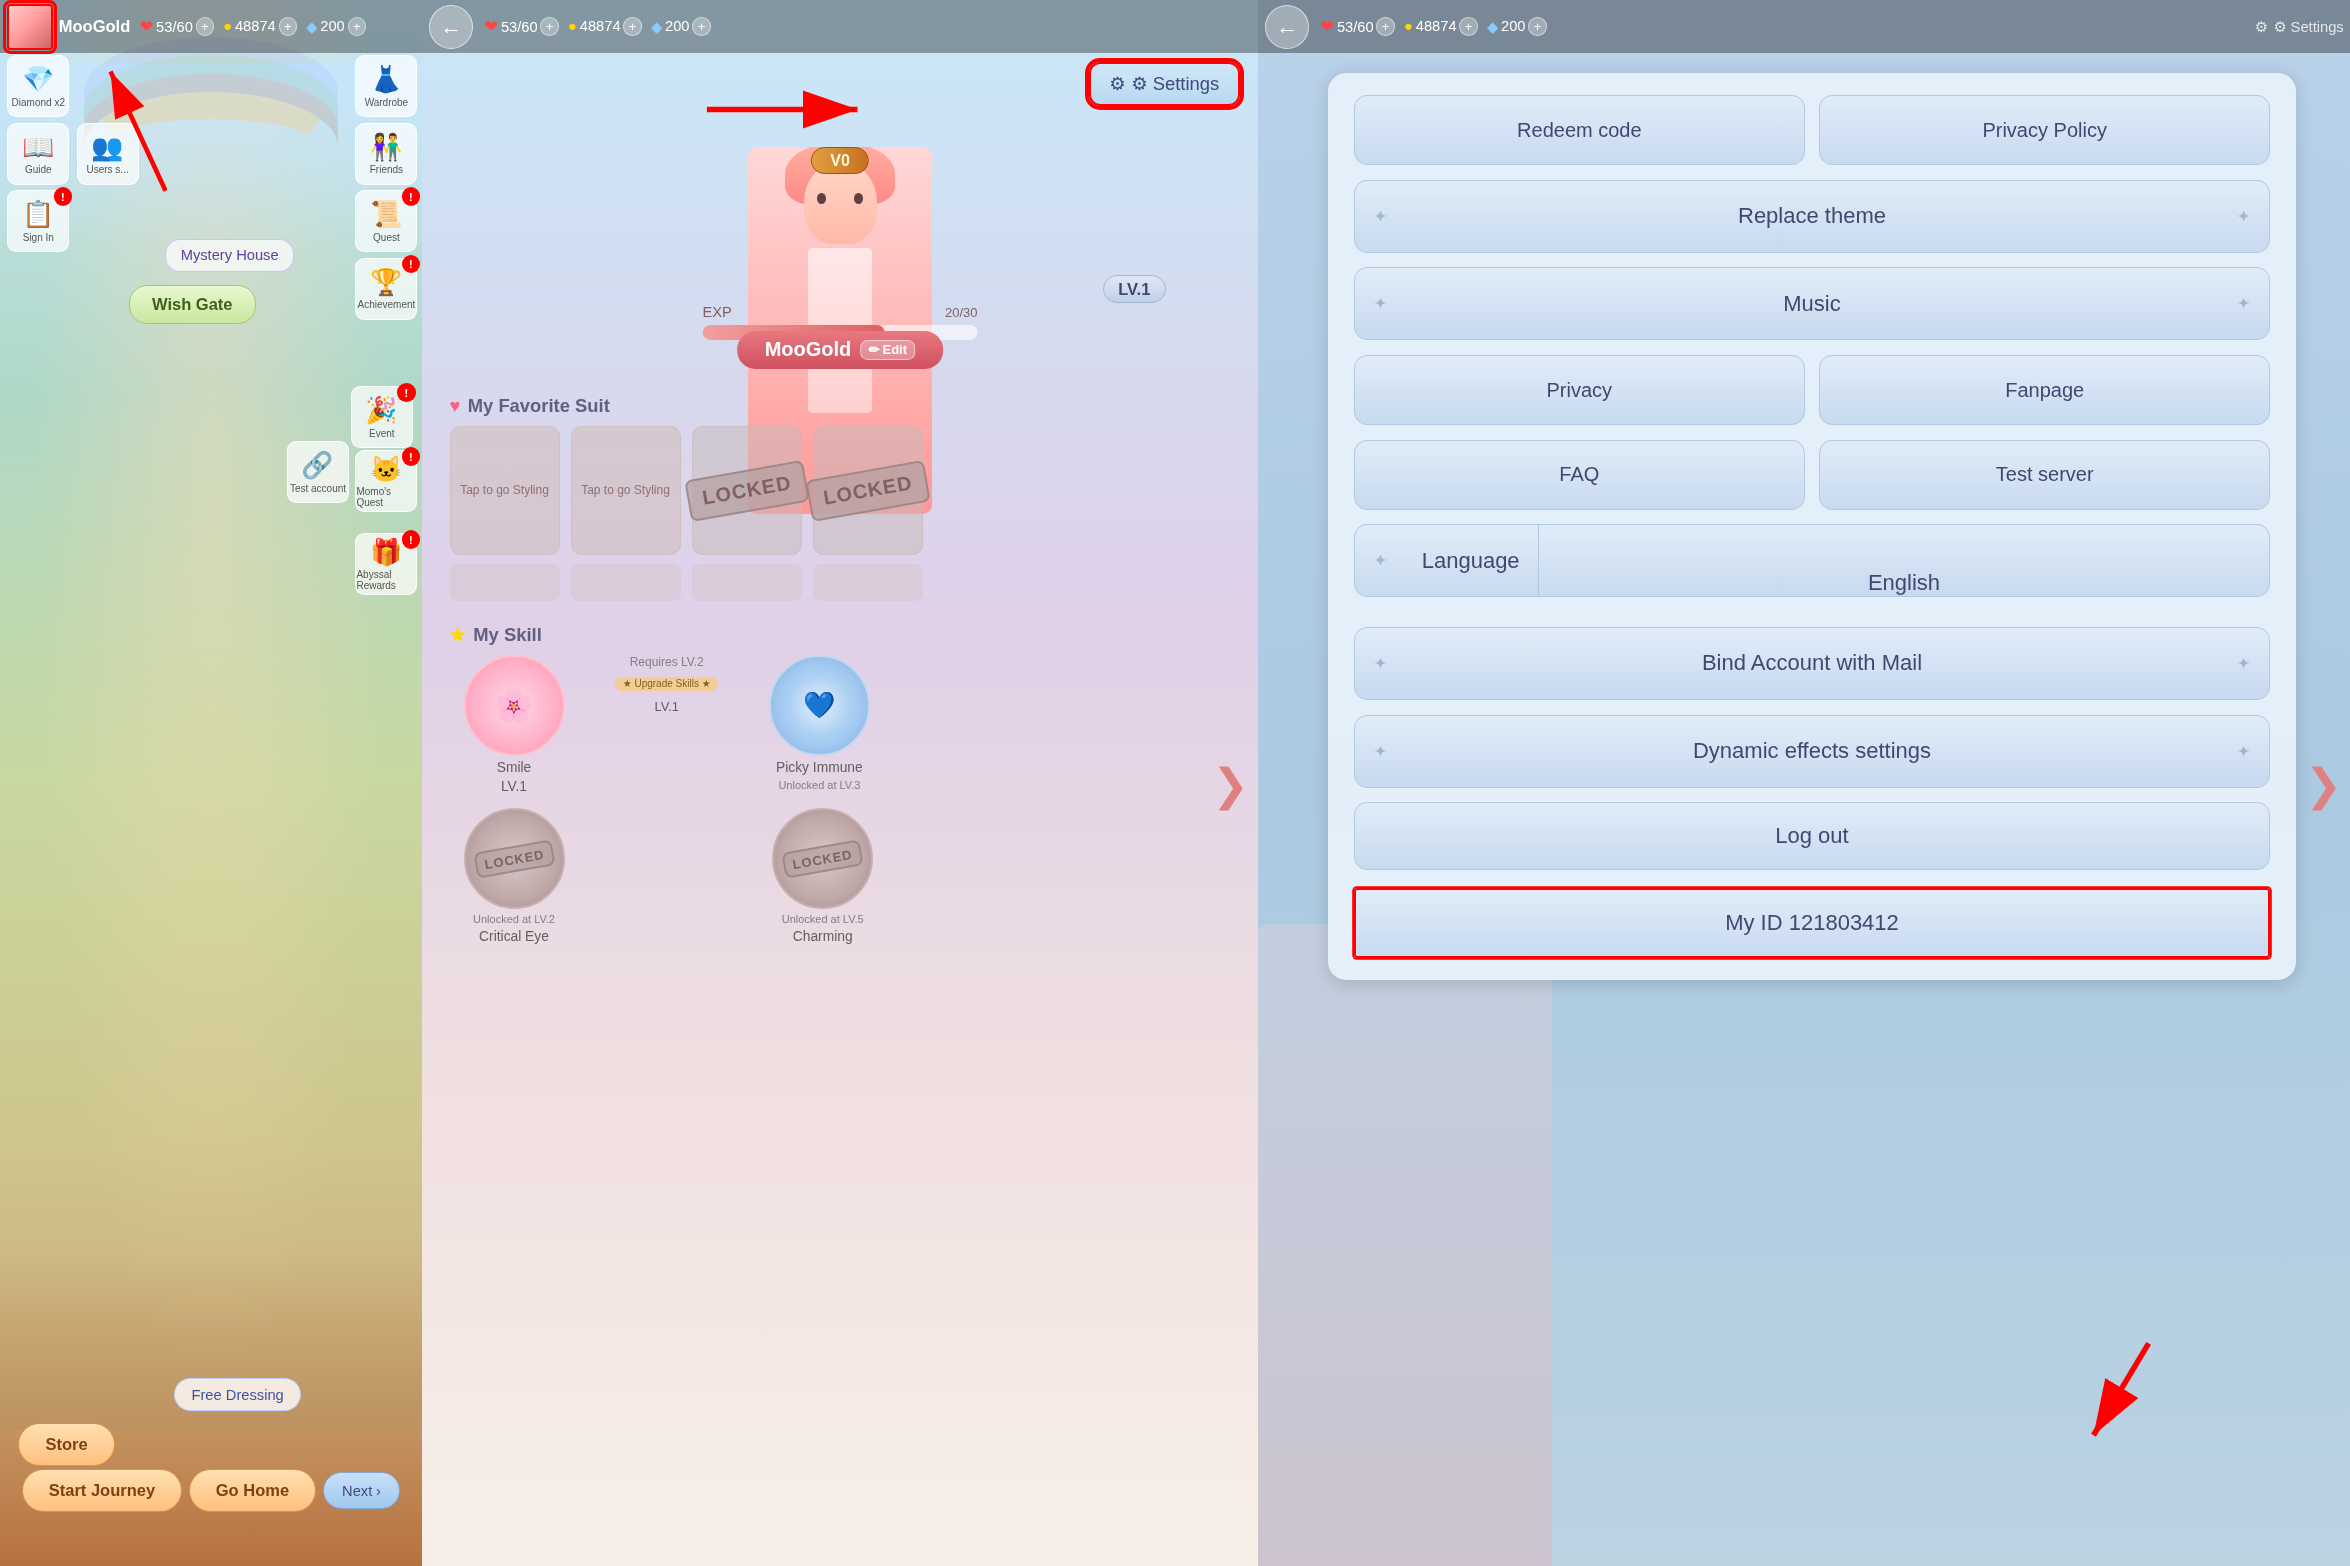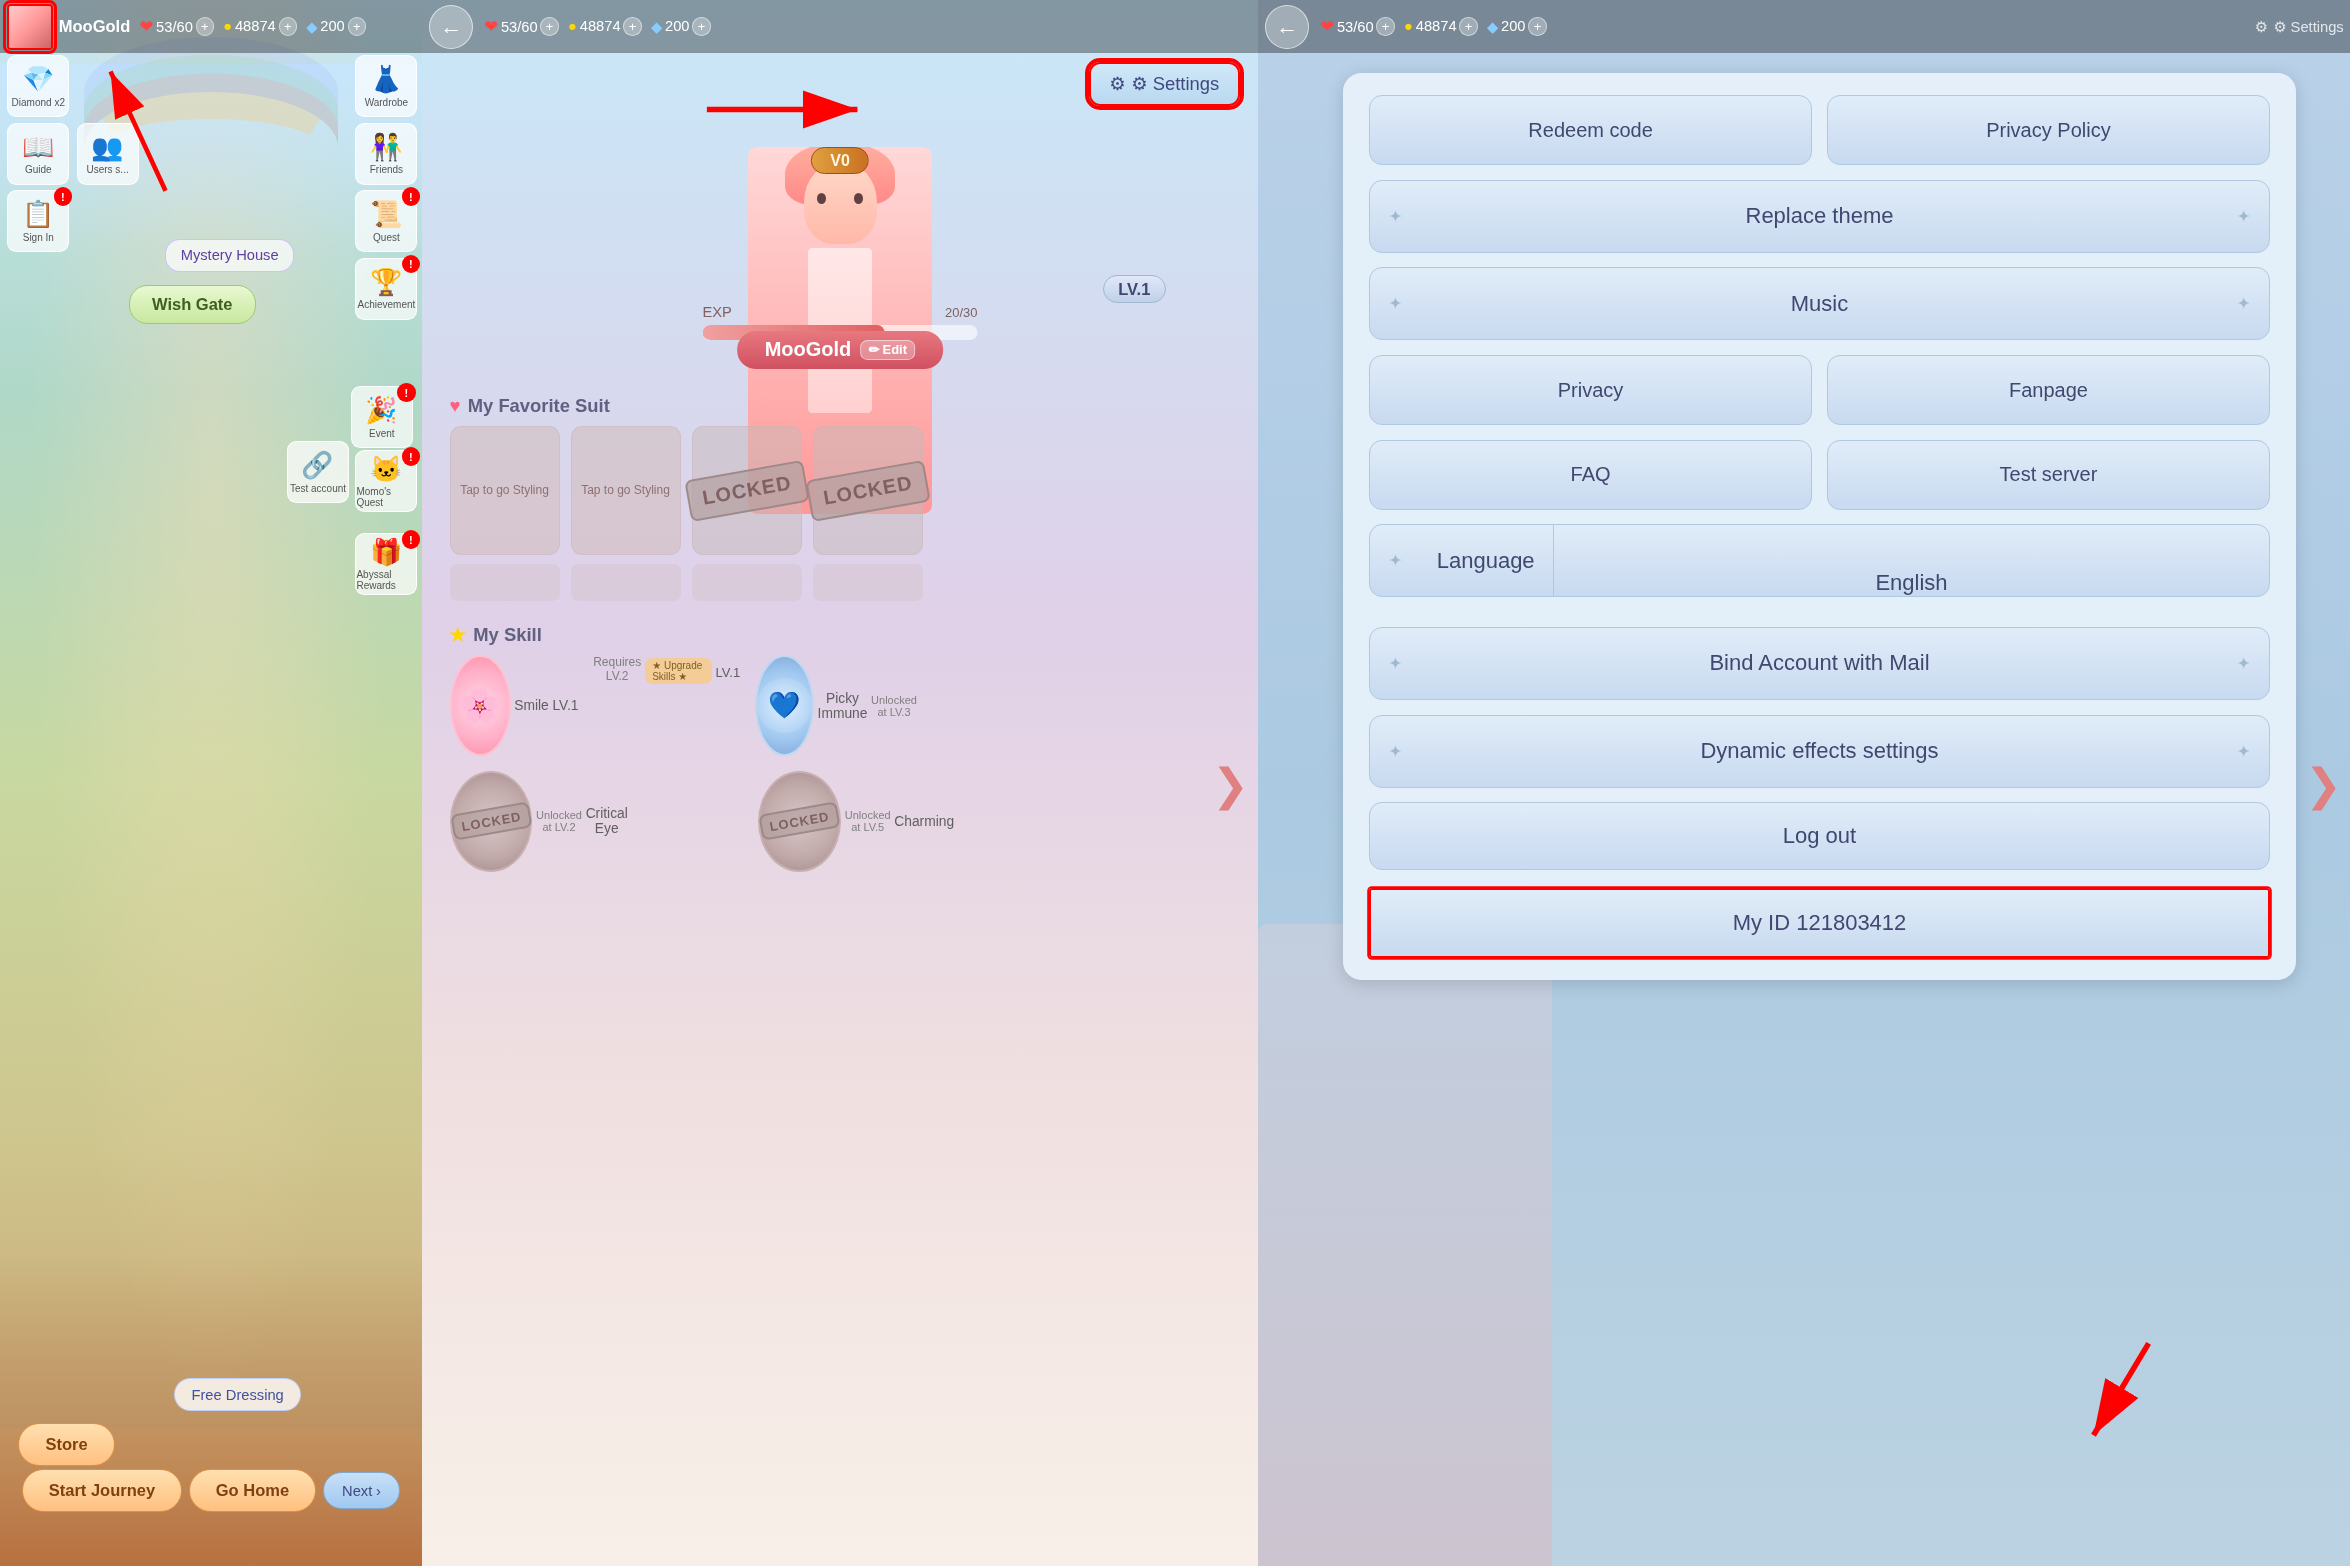--- a/index.html
+++ b/index.html
@@ -352,21 +352,21 @@
       position: absolute;
       top: 624px;
       left: 27.5px; right: 27.5px;
       z-index: 50;
     }
     .skill-grid {
       display: flex; gap: 14.7px; align-items: flex-start;
       flex-wrap: wrap;
     }
     .skill-item {
-      display: flex; flex-direction: row;
+      display: flex; flex-direction: column;
       align-items: center; gap: 3.7px;
       width: 129px;
     }
     .skill-icon {
       width: 101px; height: 101px;
       border-radius: 50%;
       display: flex; align-items: center; justify-content: center;
       font-size: 33px;
     }
     .skill-name {
@@ -436,21 +436,21 @@
       align-items: center;
       padding: 0 7.3px;
       gap: 7.3px;
       z-index: 100;
     }
 
     
     .settings-panel {
       position: absolute;
       top: 73px;
-      left: 85px;
+      left: 70px;
       right: 55px;
       background: rgba(230,240,250,0.95);
       border-radius: 18.4px;
       padding: 22px 26px;
       z-index: 100;
       box-shadow: 0 3.7px 18.4px rgba(0,0,0,0.15);
     }
 
     
     .settings-row {

